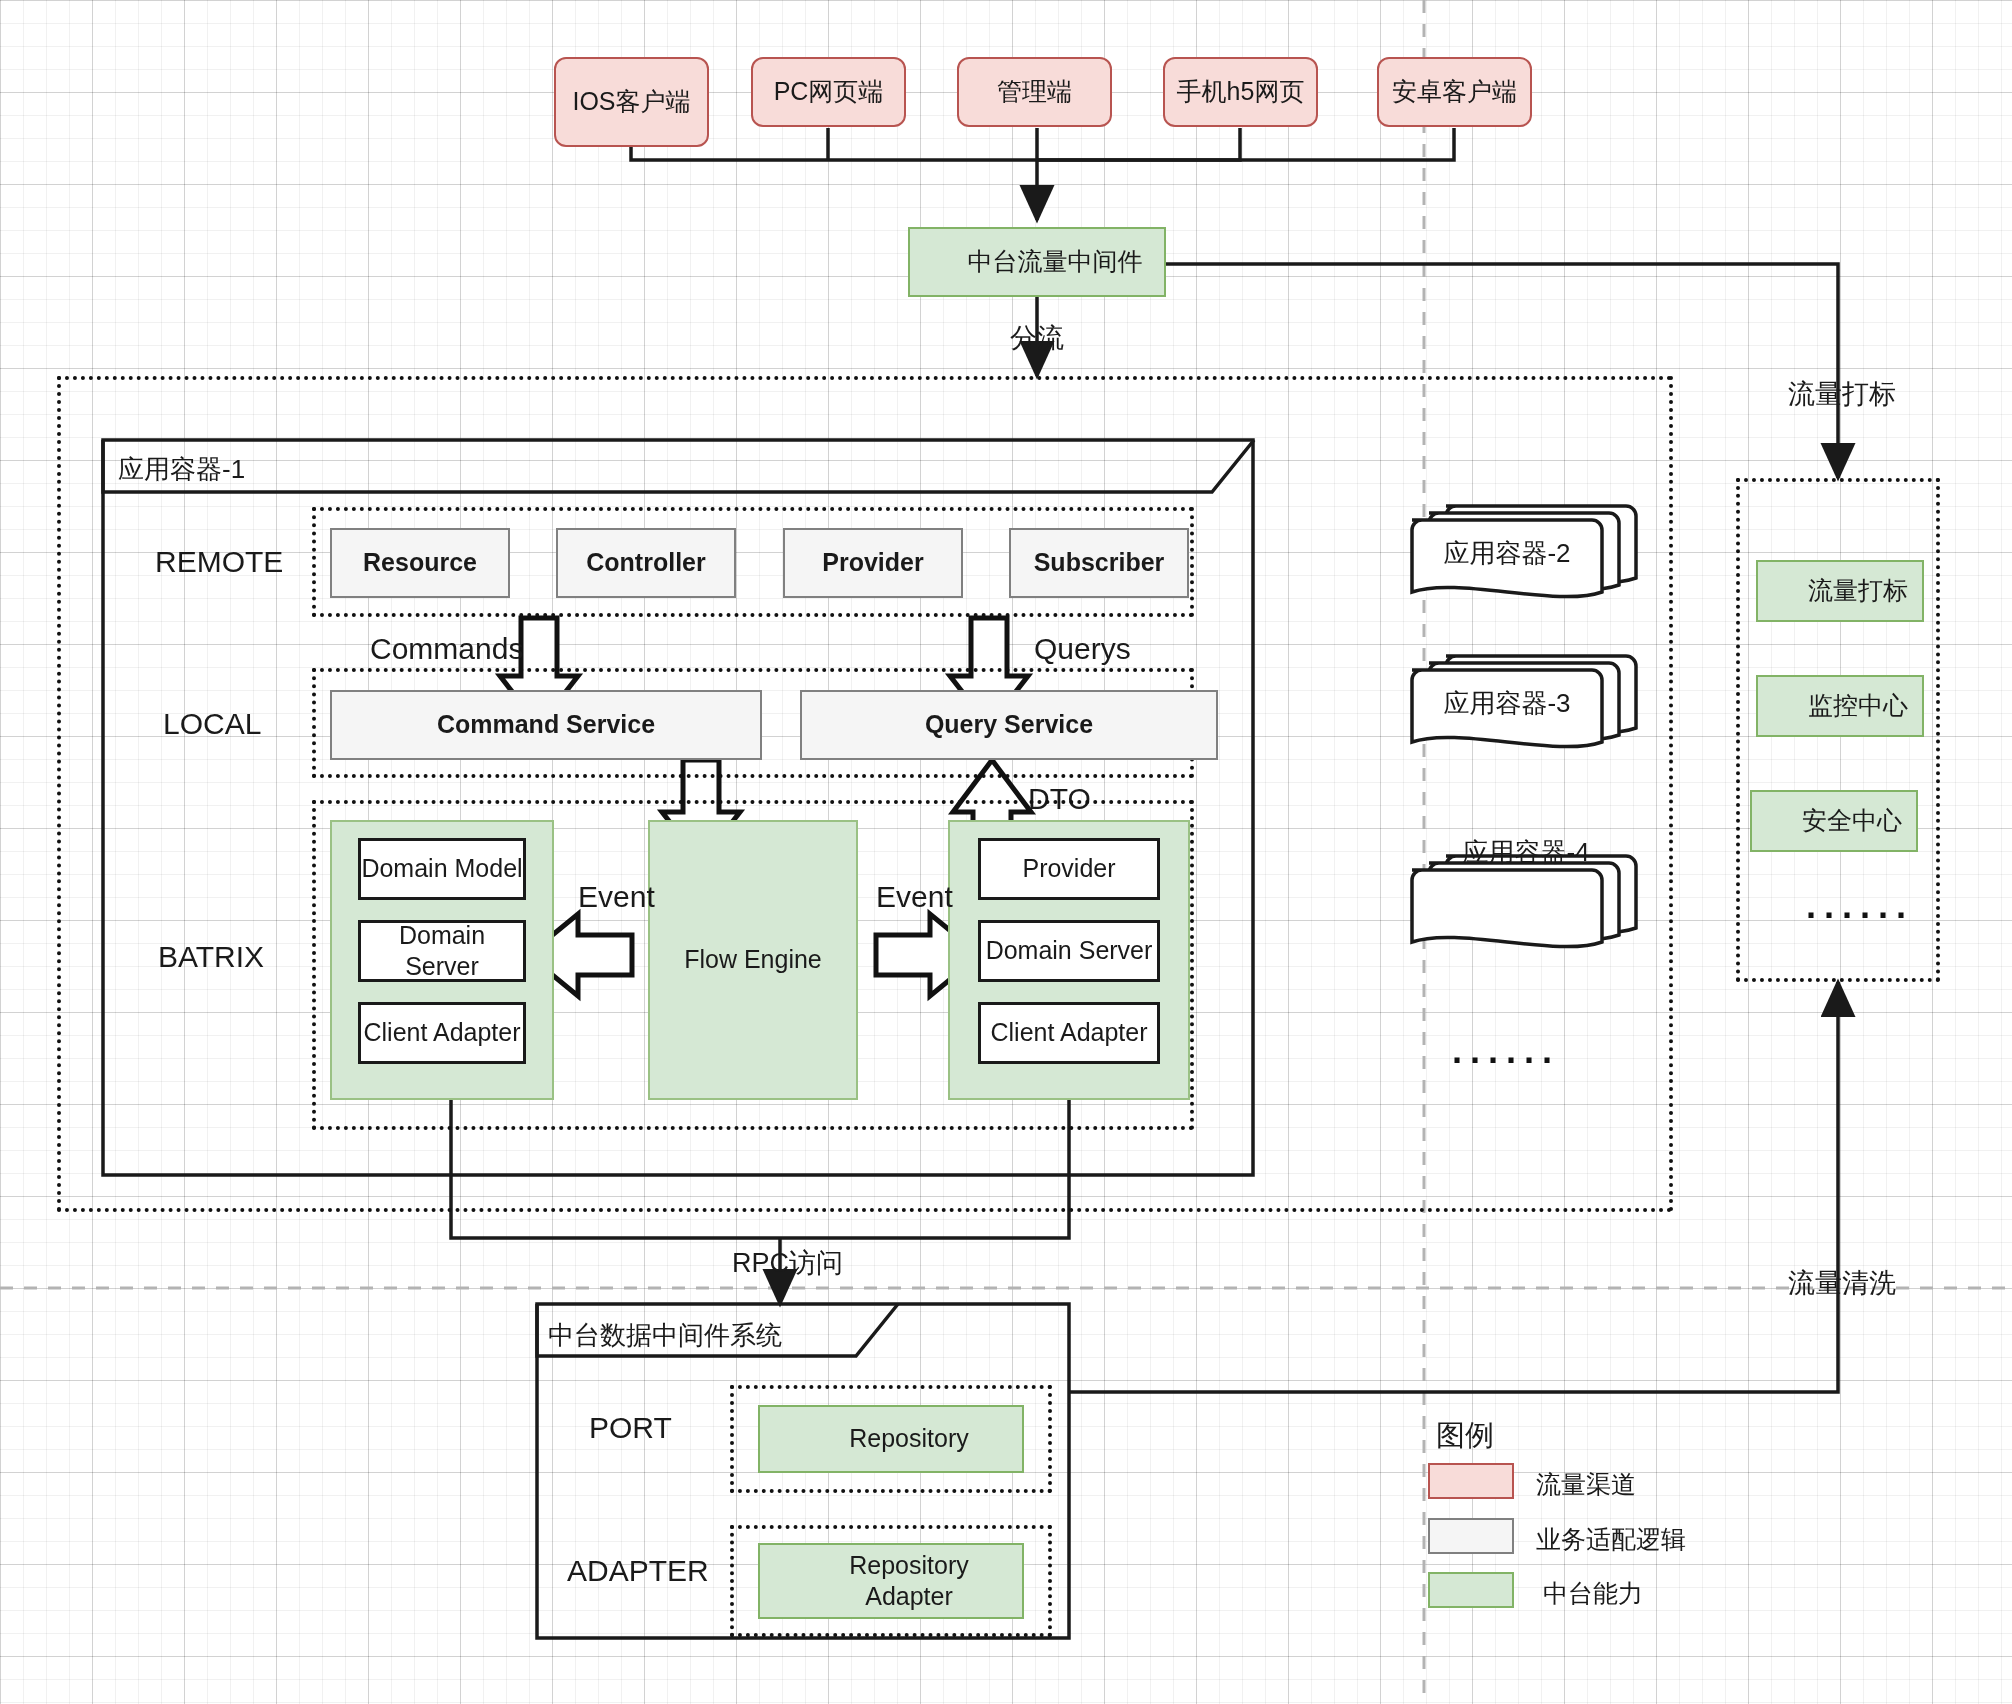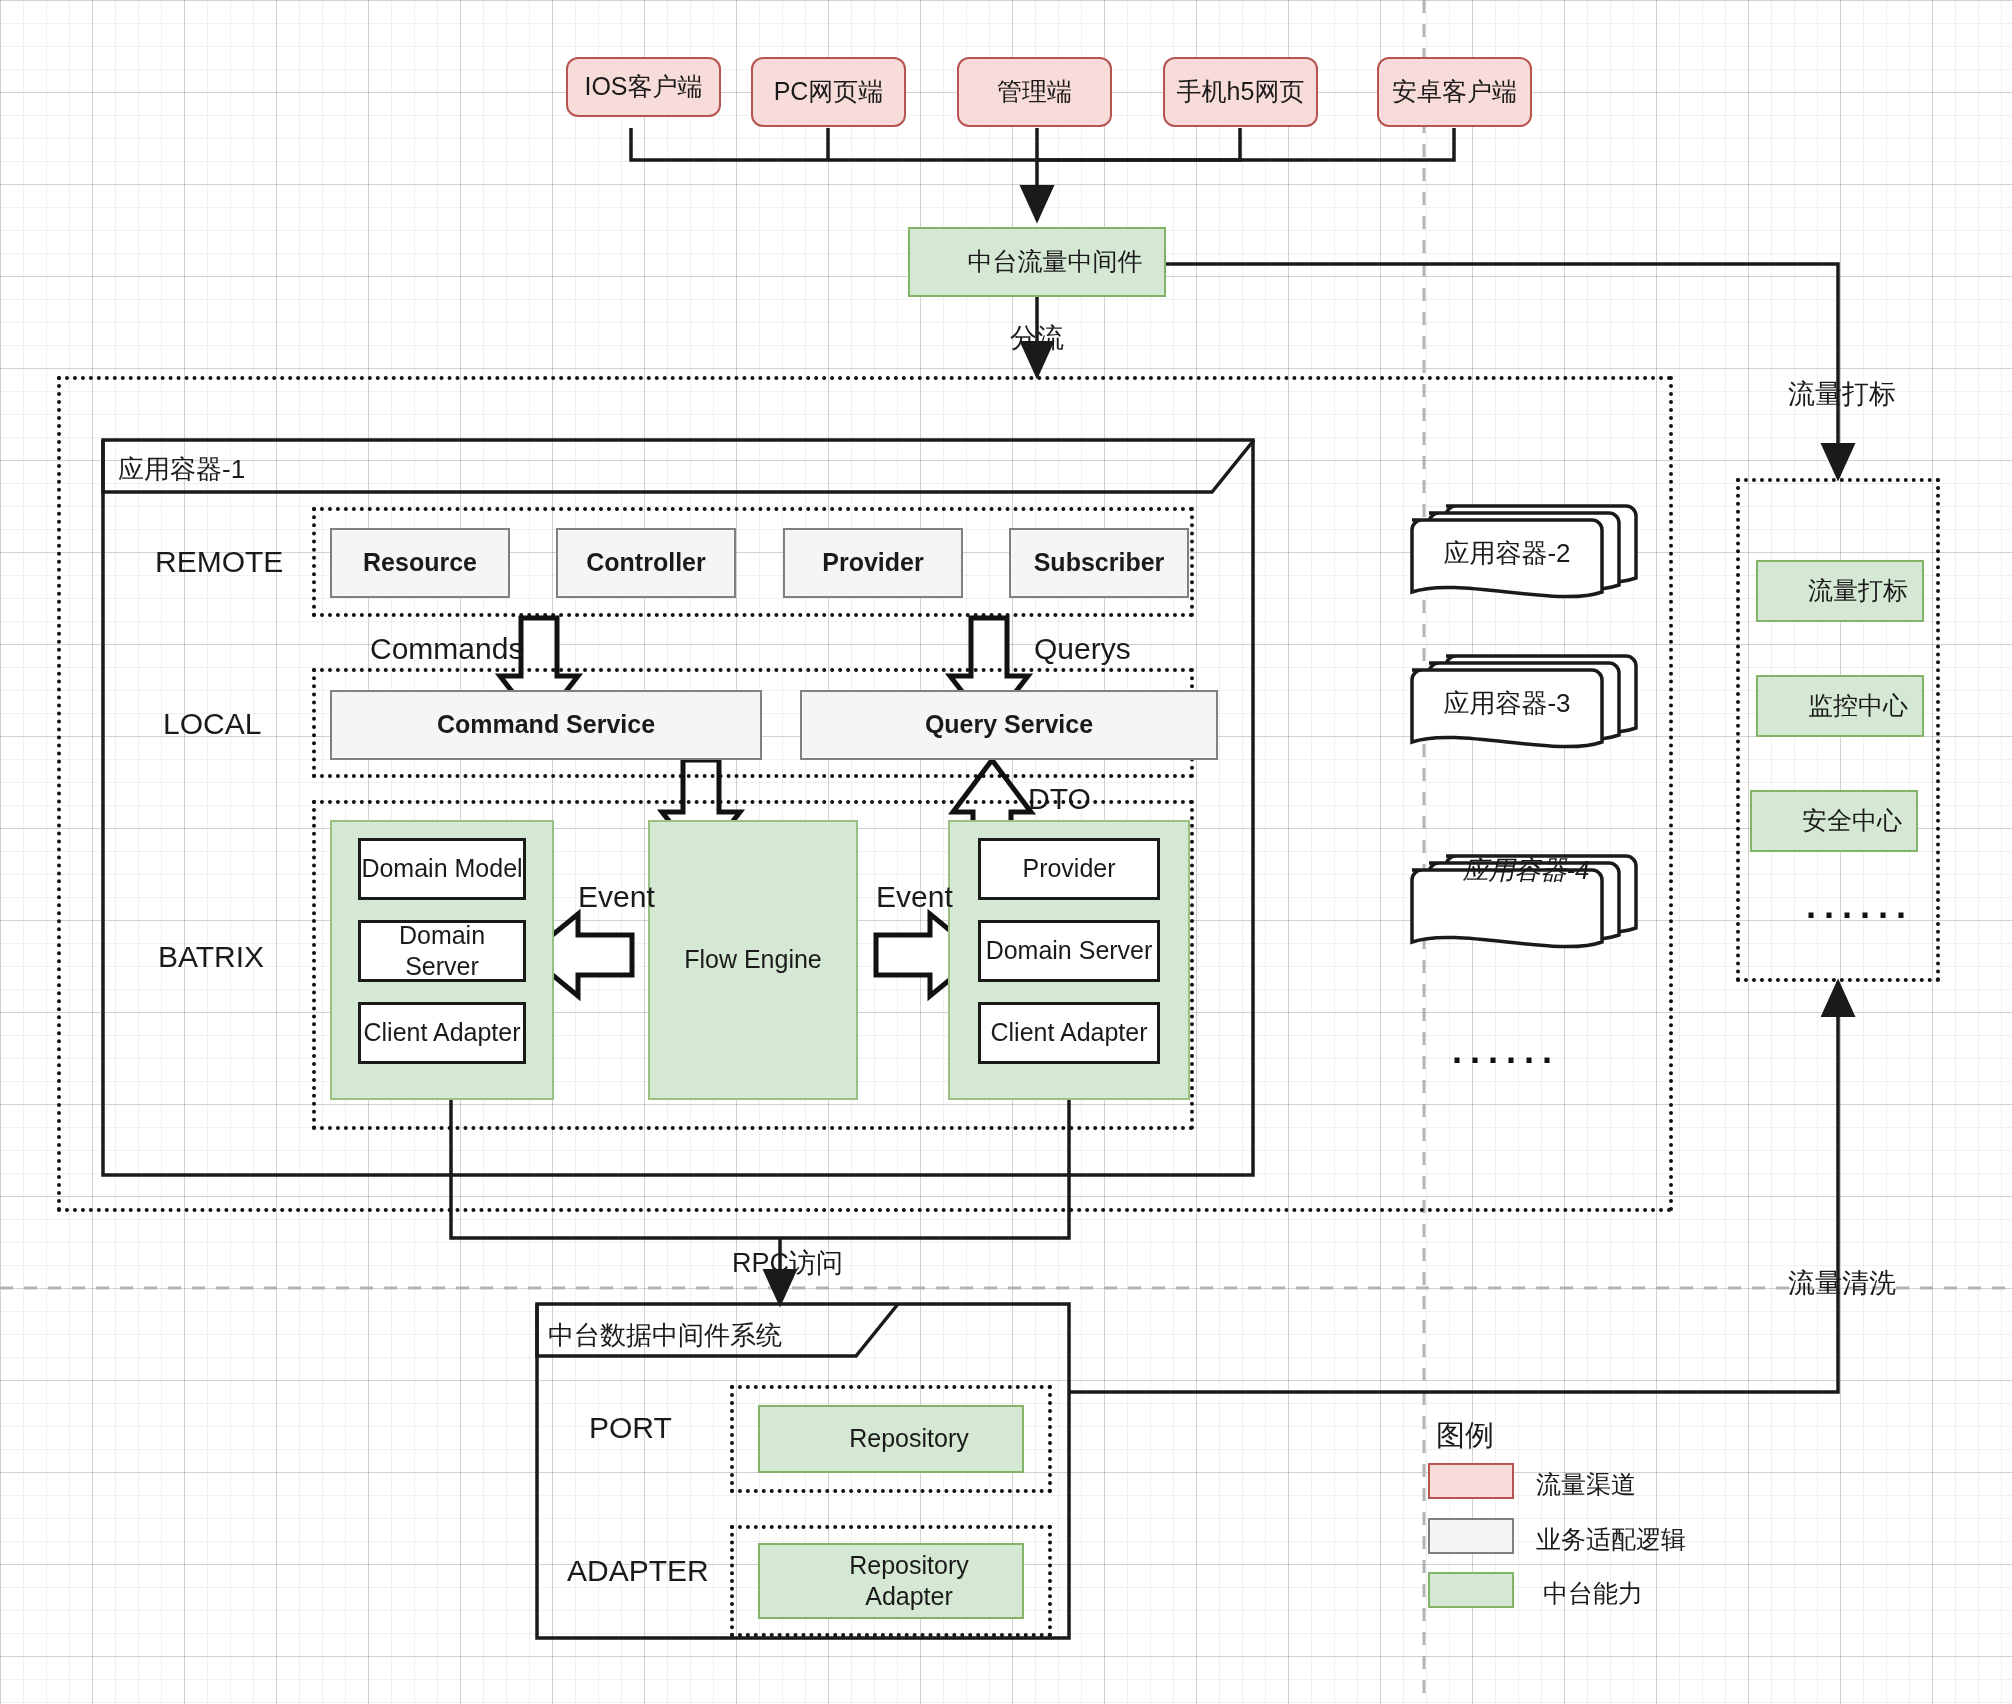--- a/index.html
+++ b/index.html
@@ -176,21 +176,21 @@
       <path d="M1412,670 h180 a10,10 0 0 1 10,10 v62 c-45,16 -145,-16 -190,0 v-62 a10,10 0 0 1 10,-10 z" transform="translate(34,-14)"></path>
       <path d="M1412,670 h180 a10,10 0 0 1 10,10 v62 c-45,16 -145,-16 -190,0 v-62 a10,10 0 0 1 10,-10 z" transform="translate(17,-7)"></path>
       <path d="M1412,670 h180 a10,10 0 0 1 10,10 v62 c-45,16 -145,-16 -190,0 v-62 a10,10 0 0 1 10,-10 z"></path>
 
       <path d="M1412,870 h180 a10,10 0 0 1 10,10 v62 c-45,16 -145,-16 -190,0 v-62 a10,10 0 0 1 10,-10 z" transform="translate(34,-14)"></path>
       <path d="M1412,870 h180 a10,10 0 0 1 10,10 v62 c-45,16 -145,-16 -190,0 v-62 a10,10 0 0 1 10,-10 z" transform="translate(17,-7)"></path>
       <path d="M1412,870 h180 a10,10 0 0 1 10,10 v62 c-45,16 -145,-16 -190,0 v-62 a10,10 0 0 1 10,-10 z"></path>
     </g>
   </svg>
 
-  <div class="node pink" style="left:554px;top:57px;width:155px;height:60px;margin-left:12px;">IOS客户端</div>
+  <div class="node pink" style="left:554px;top:57px;width:155px;height:90px;">IOS客户端</div>
   <div class="node pink" style="left:751px;top:57px;width:155px;height:70px;">PC网页端</div>
   <div class="node pink" style="left:957px;top:57px;width:155px;height:70px;">管理端</div>
   <div class="node pink" style="left:1163px;top:57px;width:155px;height:70px;">手机h5网页</div>
   <div class="node pink" style="left:1377px;top:57px;width:155px;height:70px;">安卓客户端</div>
 
   <div class="node green" style="left:908px;top:227px;width:258px;height:70px;">中台流量中间件</div>
 
   <span class="lbl" style="left:1010px;top:320px;">分流</span>
   <span class="lbl" style="left:1788px;top:376px;">流量打标</span>
   <span class="lbl" style="left:1788px;top:1265px;">流量清洗</span>
@@ -235,21 +235,21 @@
 
   <span class="lbl" style="left:578px;top:880px;font-size:30px;">Event</span>
   <span class="lbl" style="left:876px;top:880px;font-size:30px;">Event</span>
 
   <div class="stackname" style="left:1412px;top:536px;width:190px;">
     <span>应用容器-2</span>
   </div>
   <div class="stackname" style="left:1412px;top:686px;width:190px;">
     <span>应用容器-3</span>
   </div>
-  <div class="stackname" style="left:1412px;top:853px;width:228px;font-style:italic;">
+  <div class="stackname" style="left:1412px;top:835px;width:228px;">
     <span>应用容器-4</span>
   </div>
   <span class="dots" style="left:1452px;top:1040px;">······</span>
 
   <div class="dotbox" style="left:1736px;top:478px;width:204px;height:504px;"></div>
   <div class="node green" style="left:1756px;top:560px;width:168px;height:62px;">流量打标</div>
   <div class="node green" style="left:1756px;top:675px;width:168px;height:62px;">监控中心</div>
   <div class="node green" style="left:1750px;top:790px;width:168px;height:62px;">安全中心</div>
   <span class="dots" style="left:1806px;top:895px;">······</span>
 

